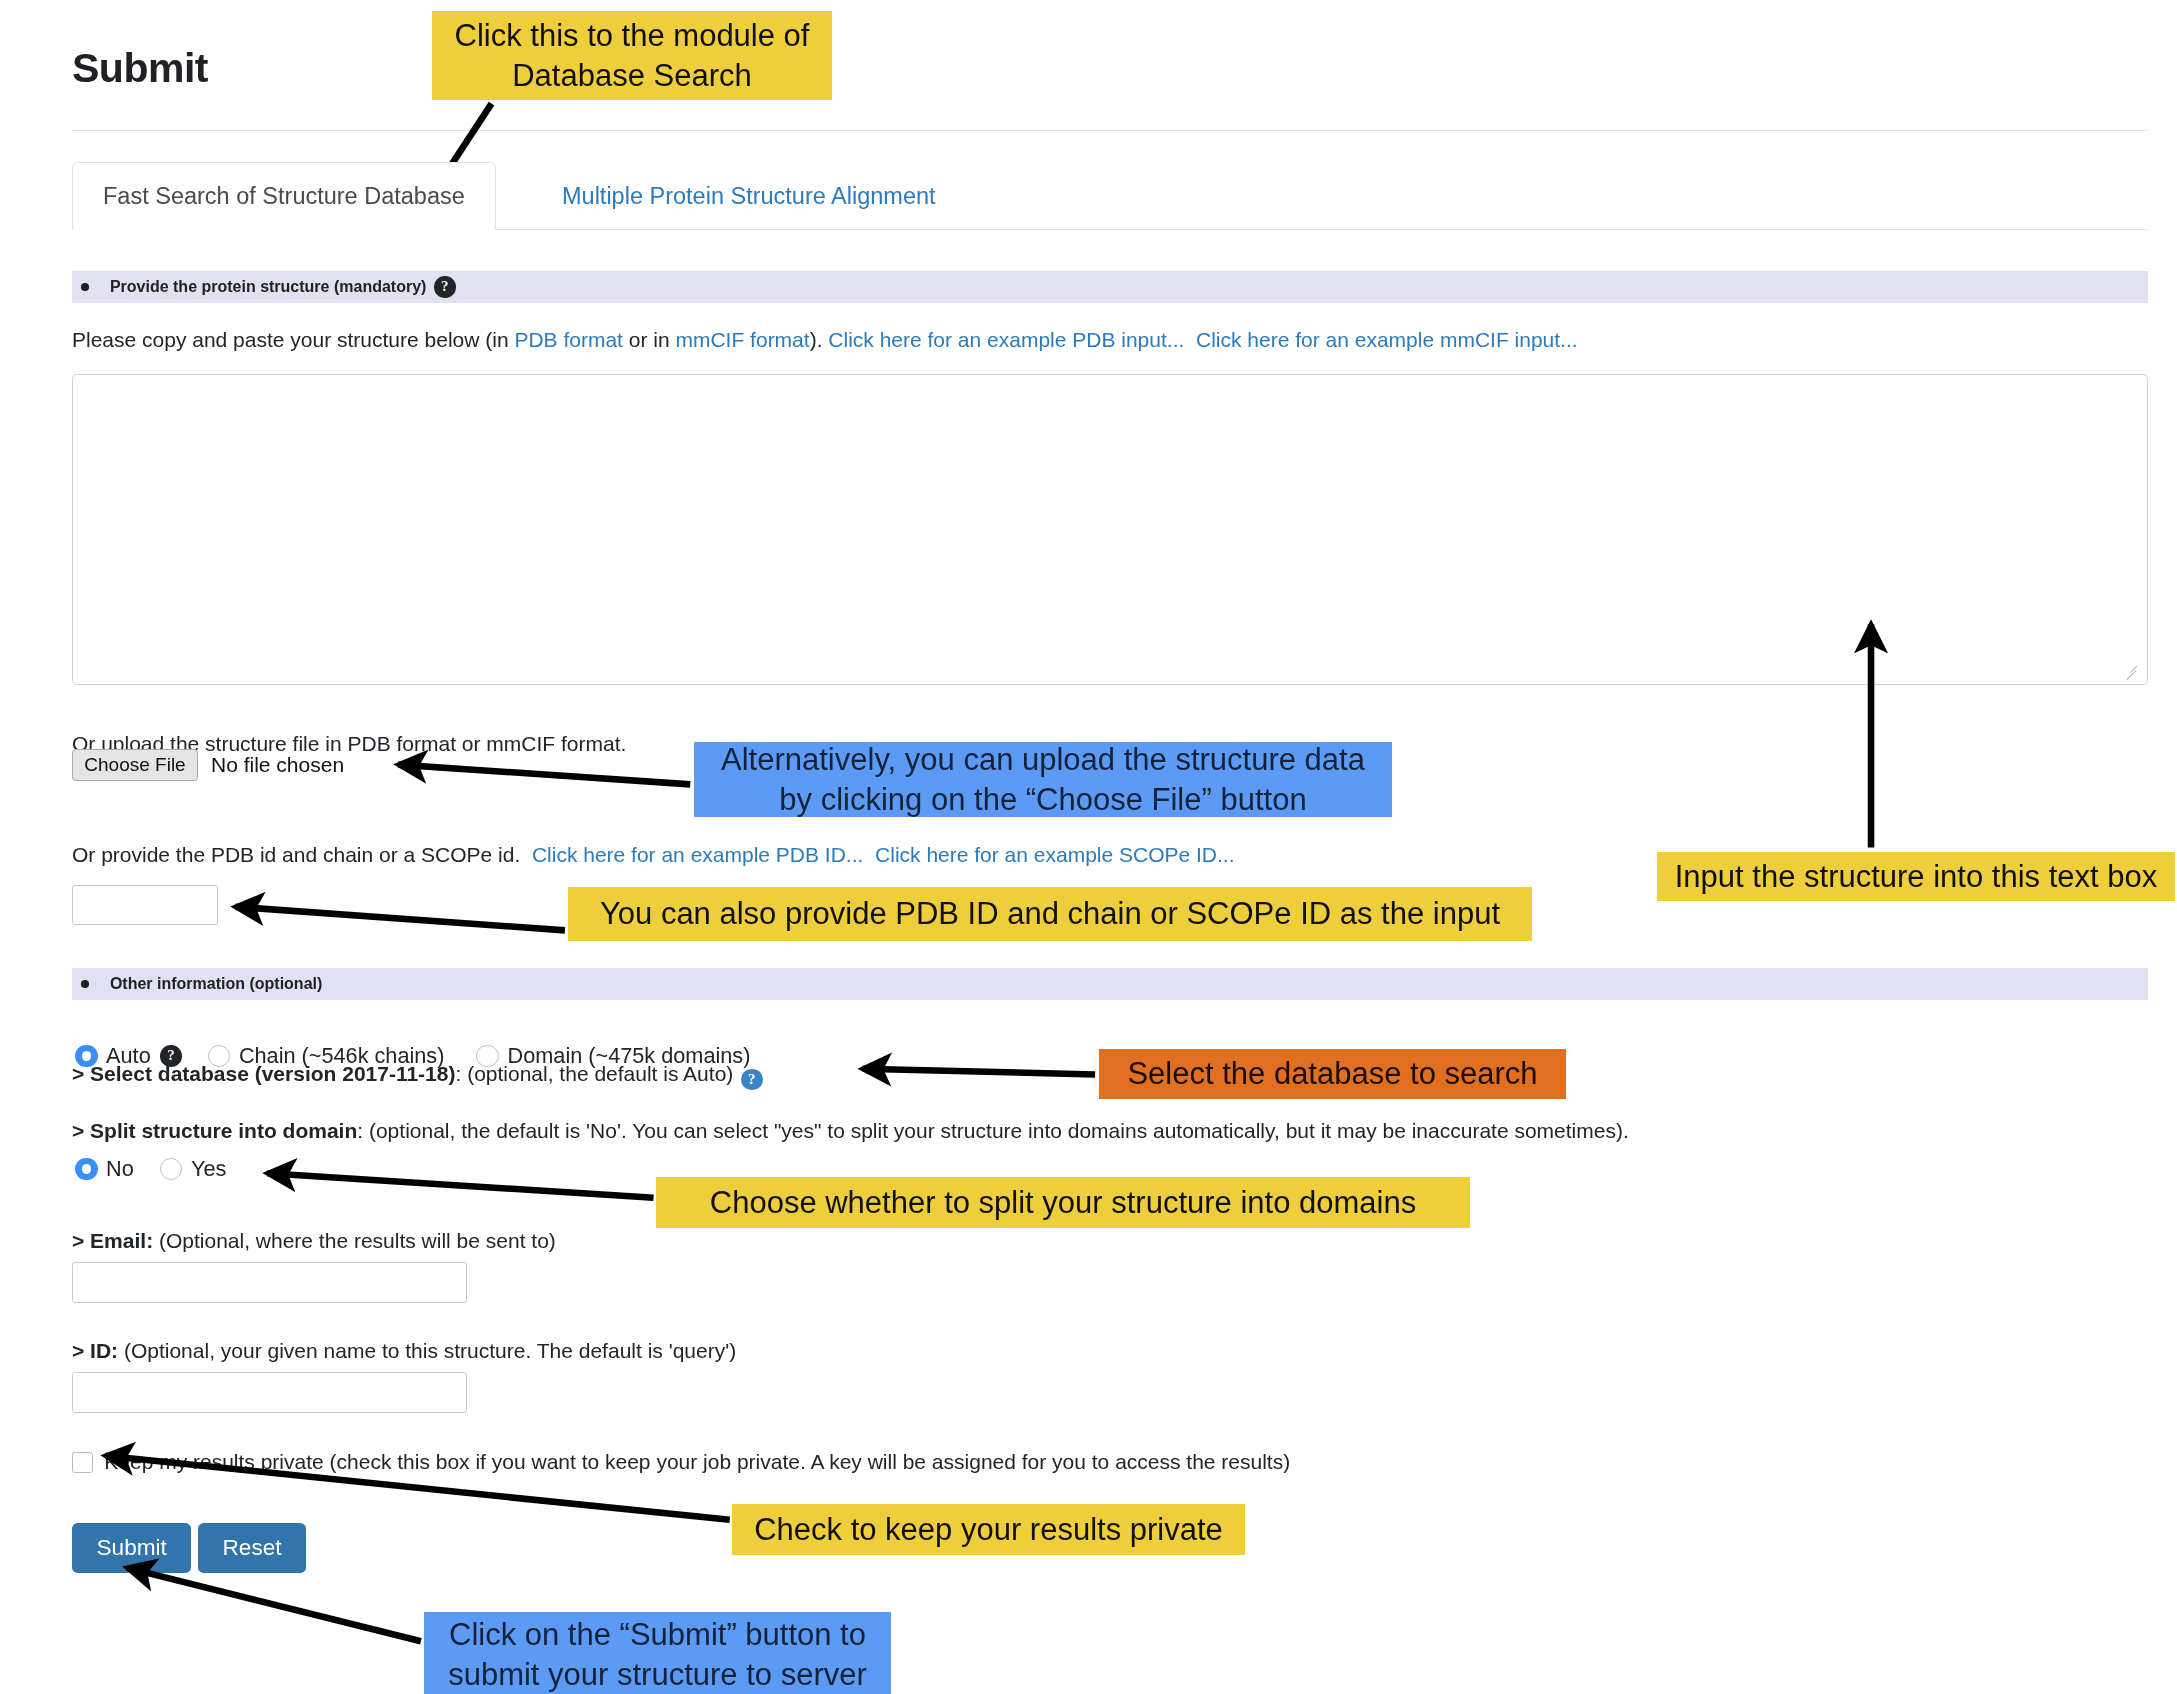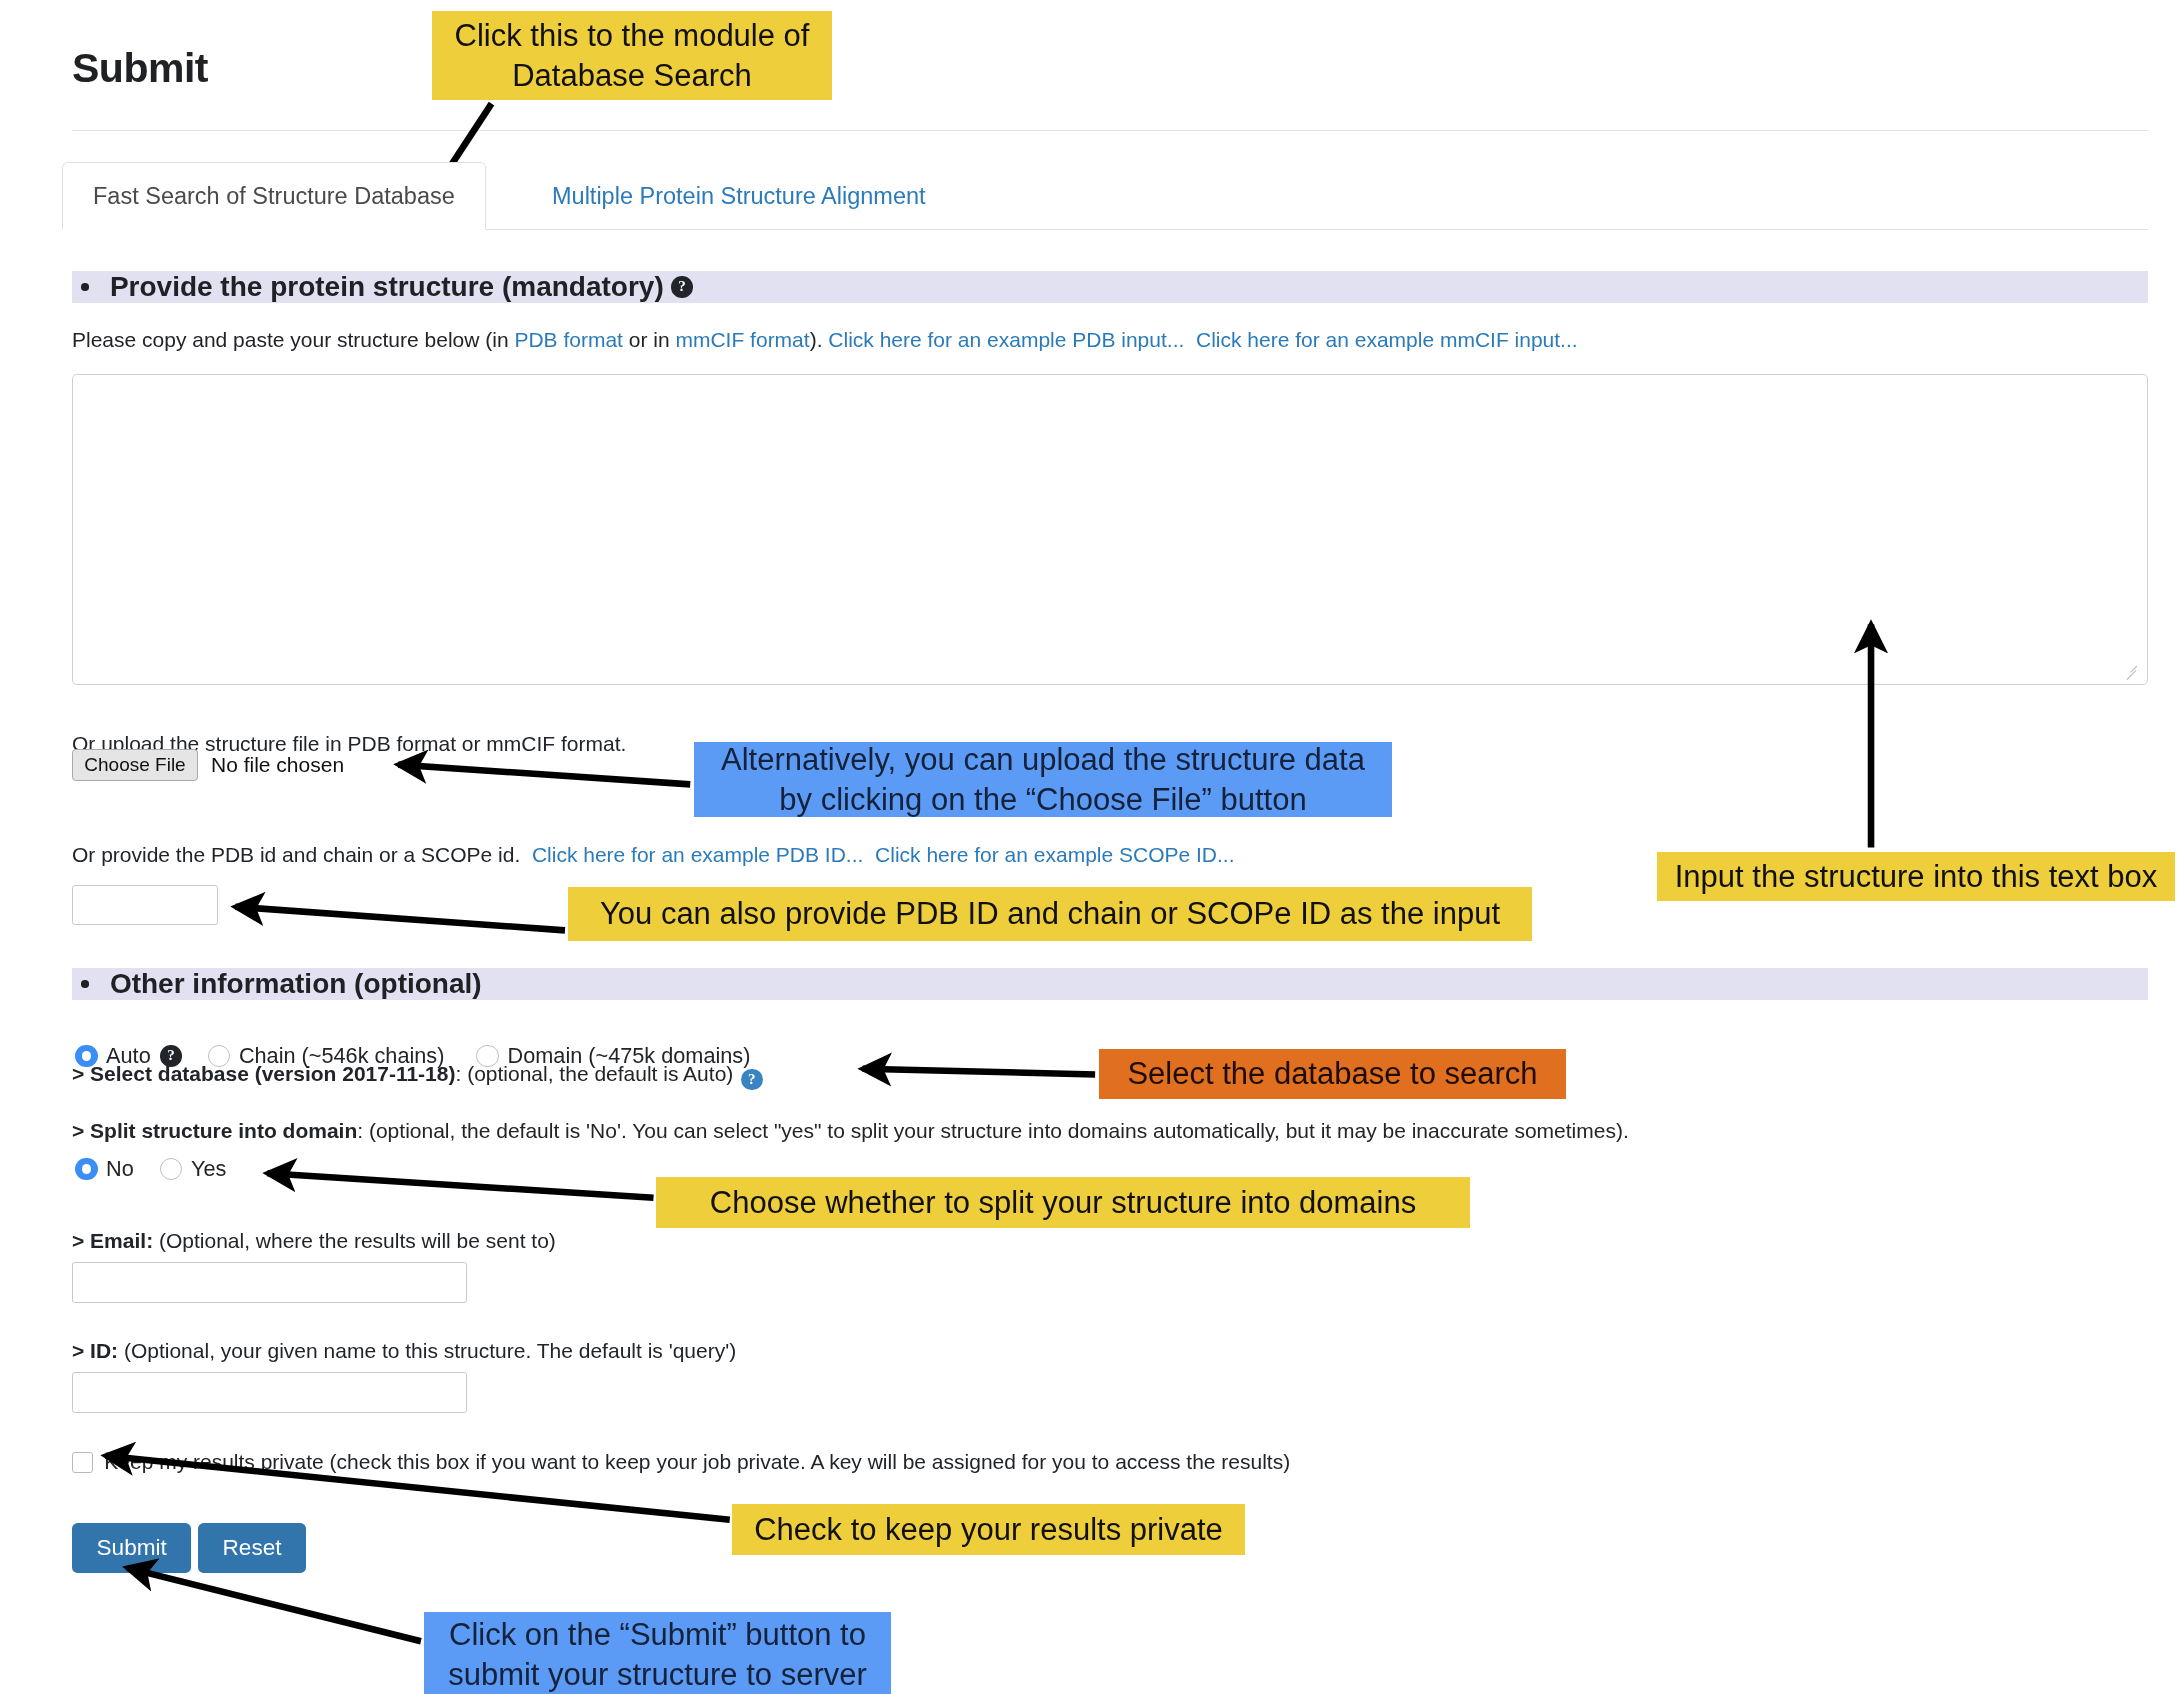--- a/index.html
+++ b/index.html
@@ -34,21 +34,21 @@
     left: 72px;
     top: 130px;
     width: 2076px;
     height: 0.9px;
     background: #e3e3e3;
   }
 
   
   .tabs {
     position: absolute;
-    left: 62px;
+    left: 72px;
     top: 162px;
     width: 2076px;
     height: 68px;
     padding-left: 24px;
   }
   .tab {
     position: absolute;
     top: 0;
     height: 68px;
     box-sizing: border-box;
@@ -94,21 +94,21 @@
   }
   .section-bullet {
     width: 7.5px;
     height: 7.5px;
     border-radius: 50%;
     background: #202124;
     margin-left: 9.4px;
     margin-right: 21px;
   }
   .section-bar .section-label {
-    font-size: 28px;
+    font-size: 16px;
     font-weight: bold;
     color: #202124;
     white-space: nowrap;
   }
 
   
   .help-icon {
     display: inline-block;
     width: 21.7px;
     height: 21.7px;

